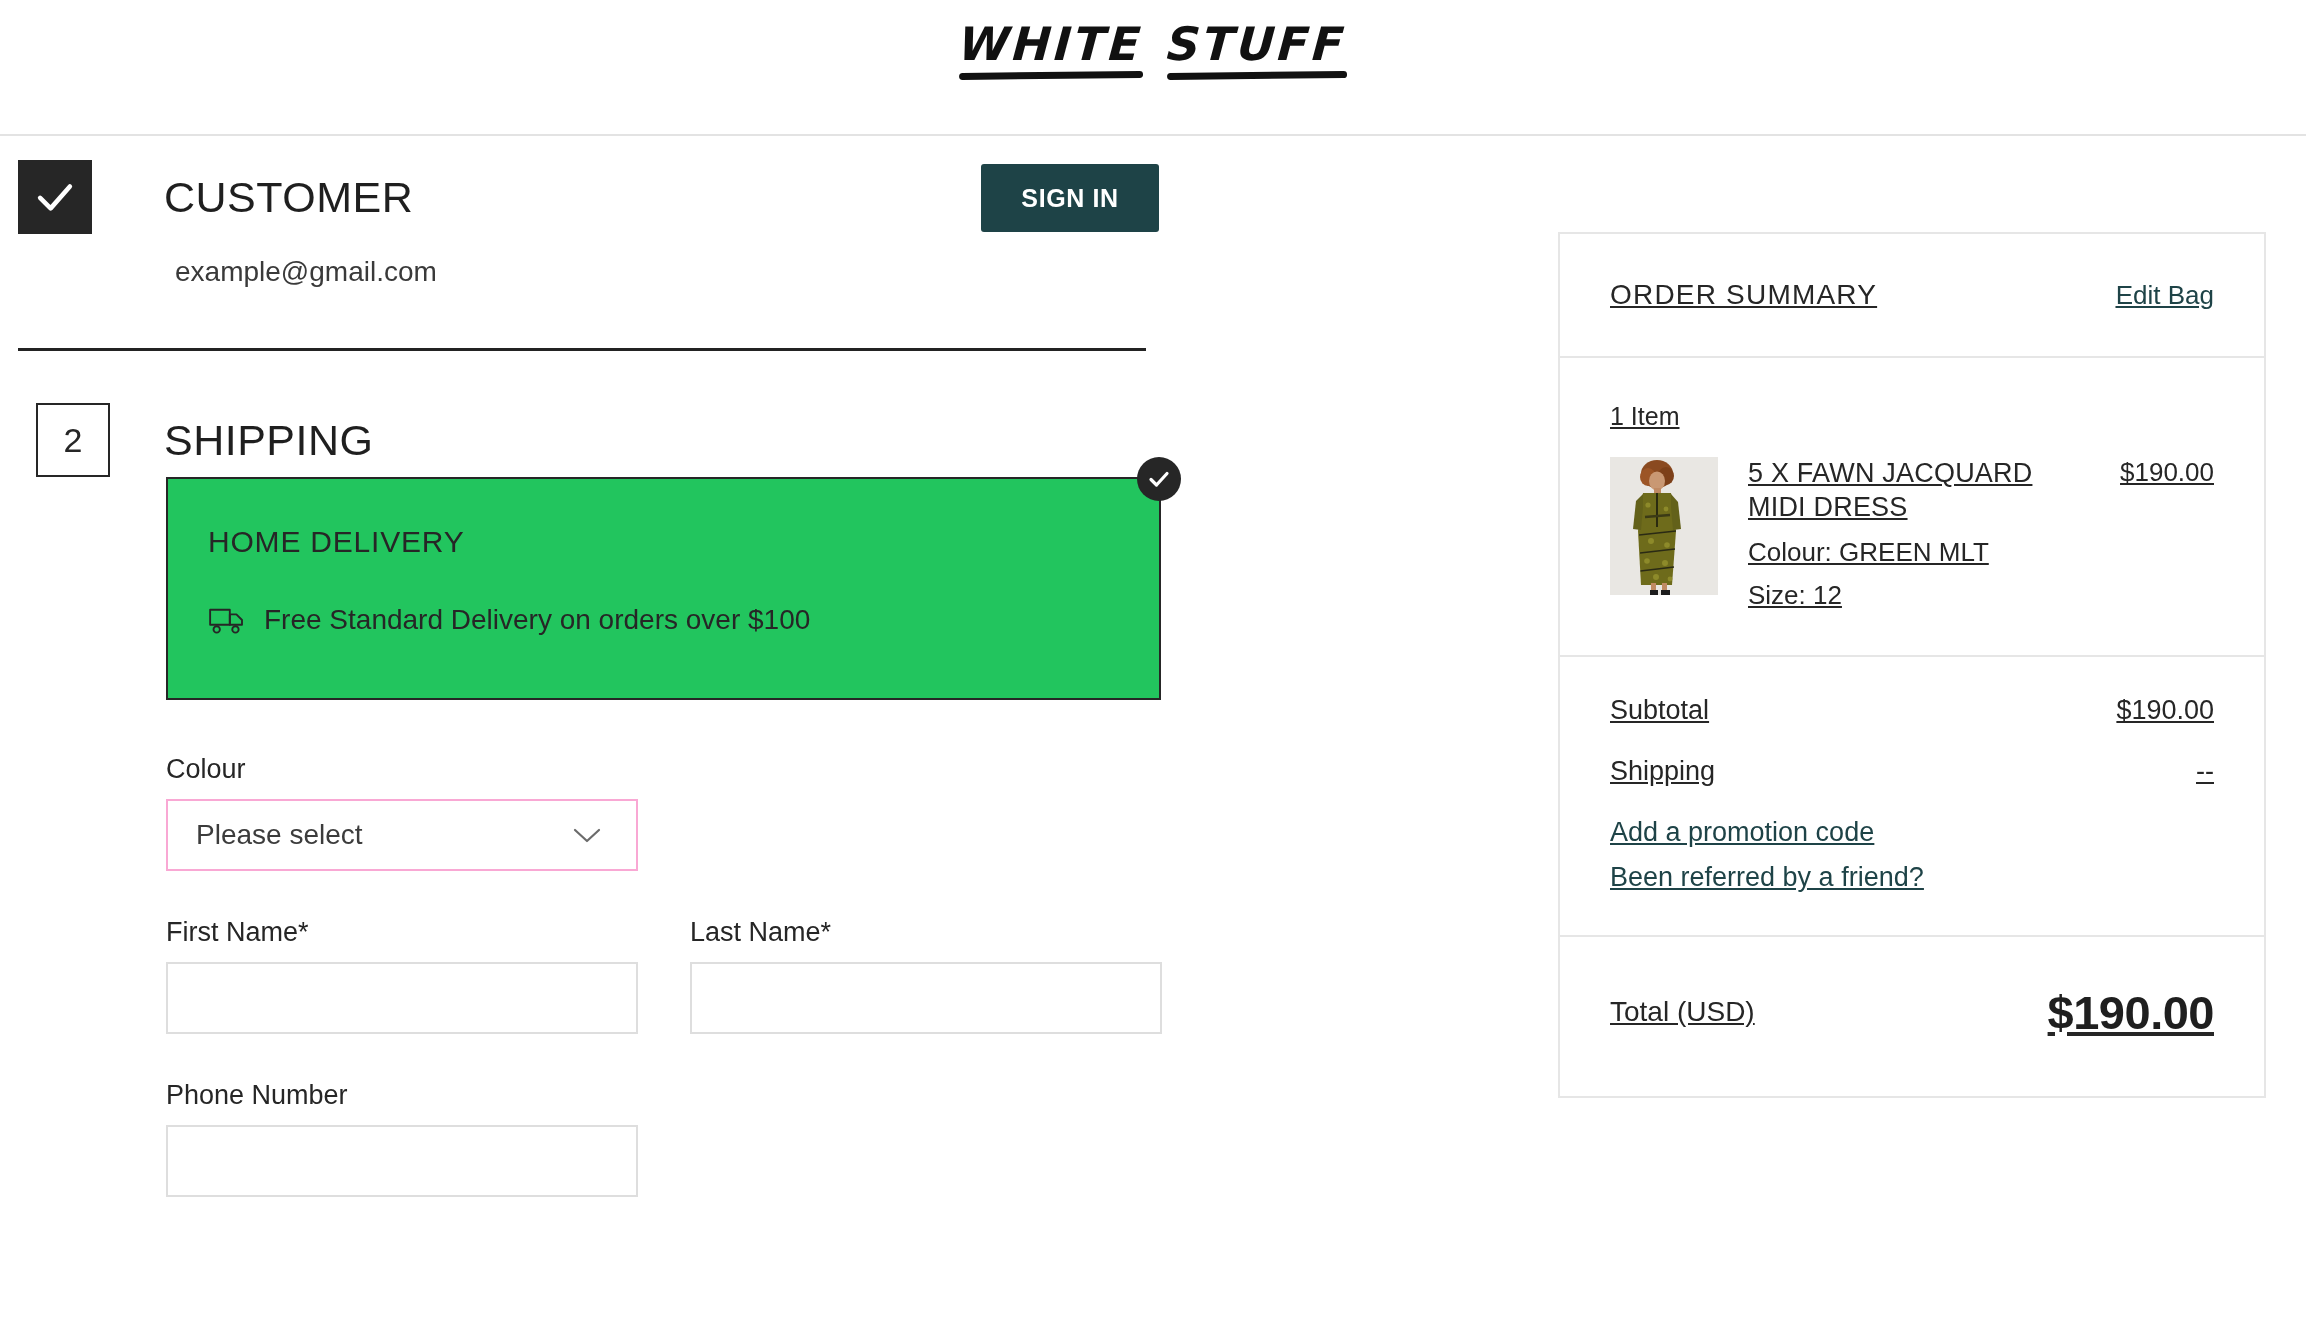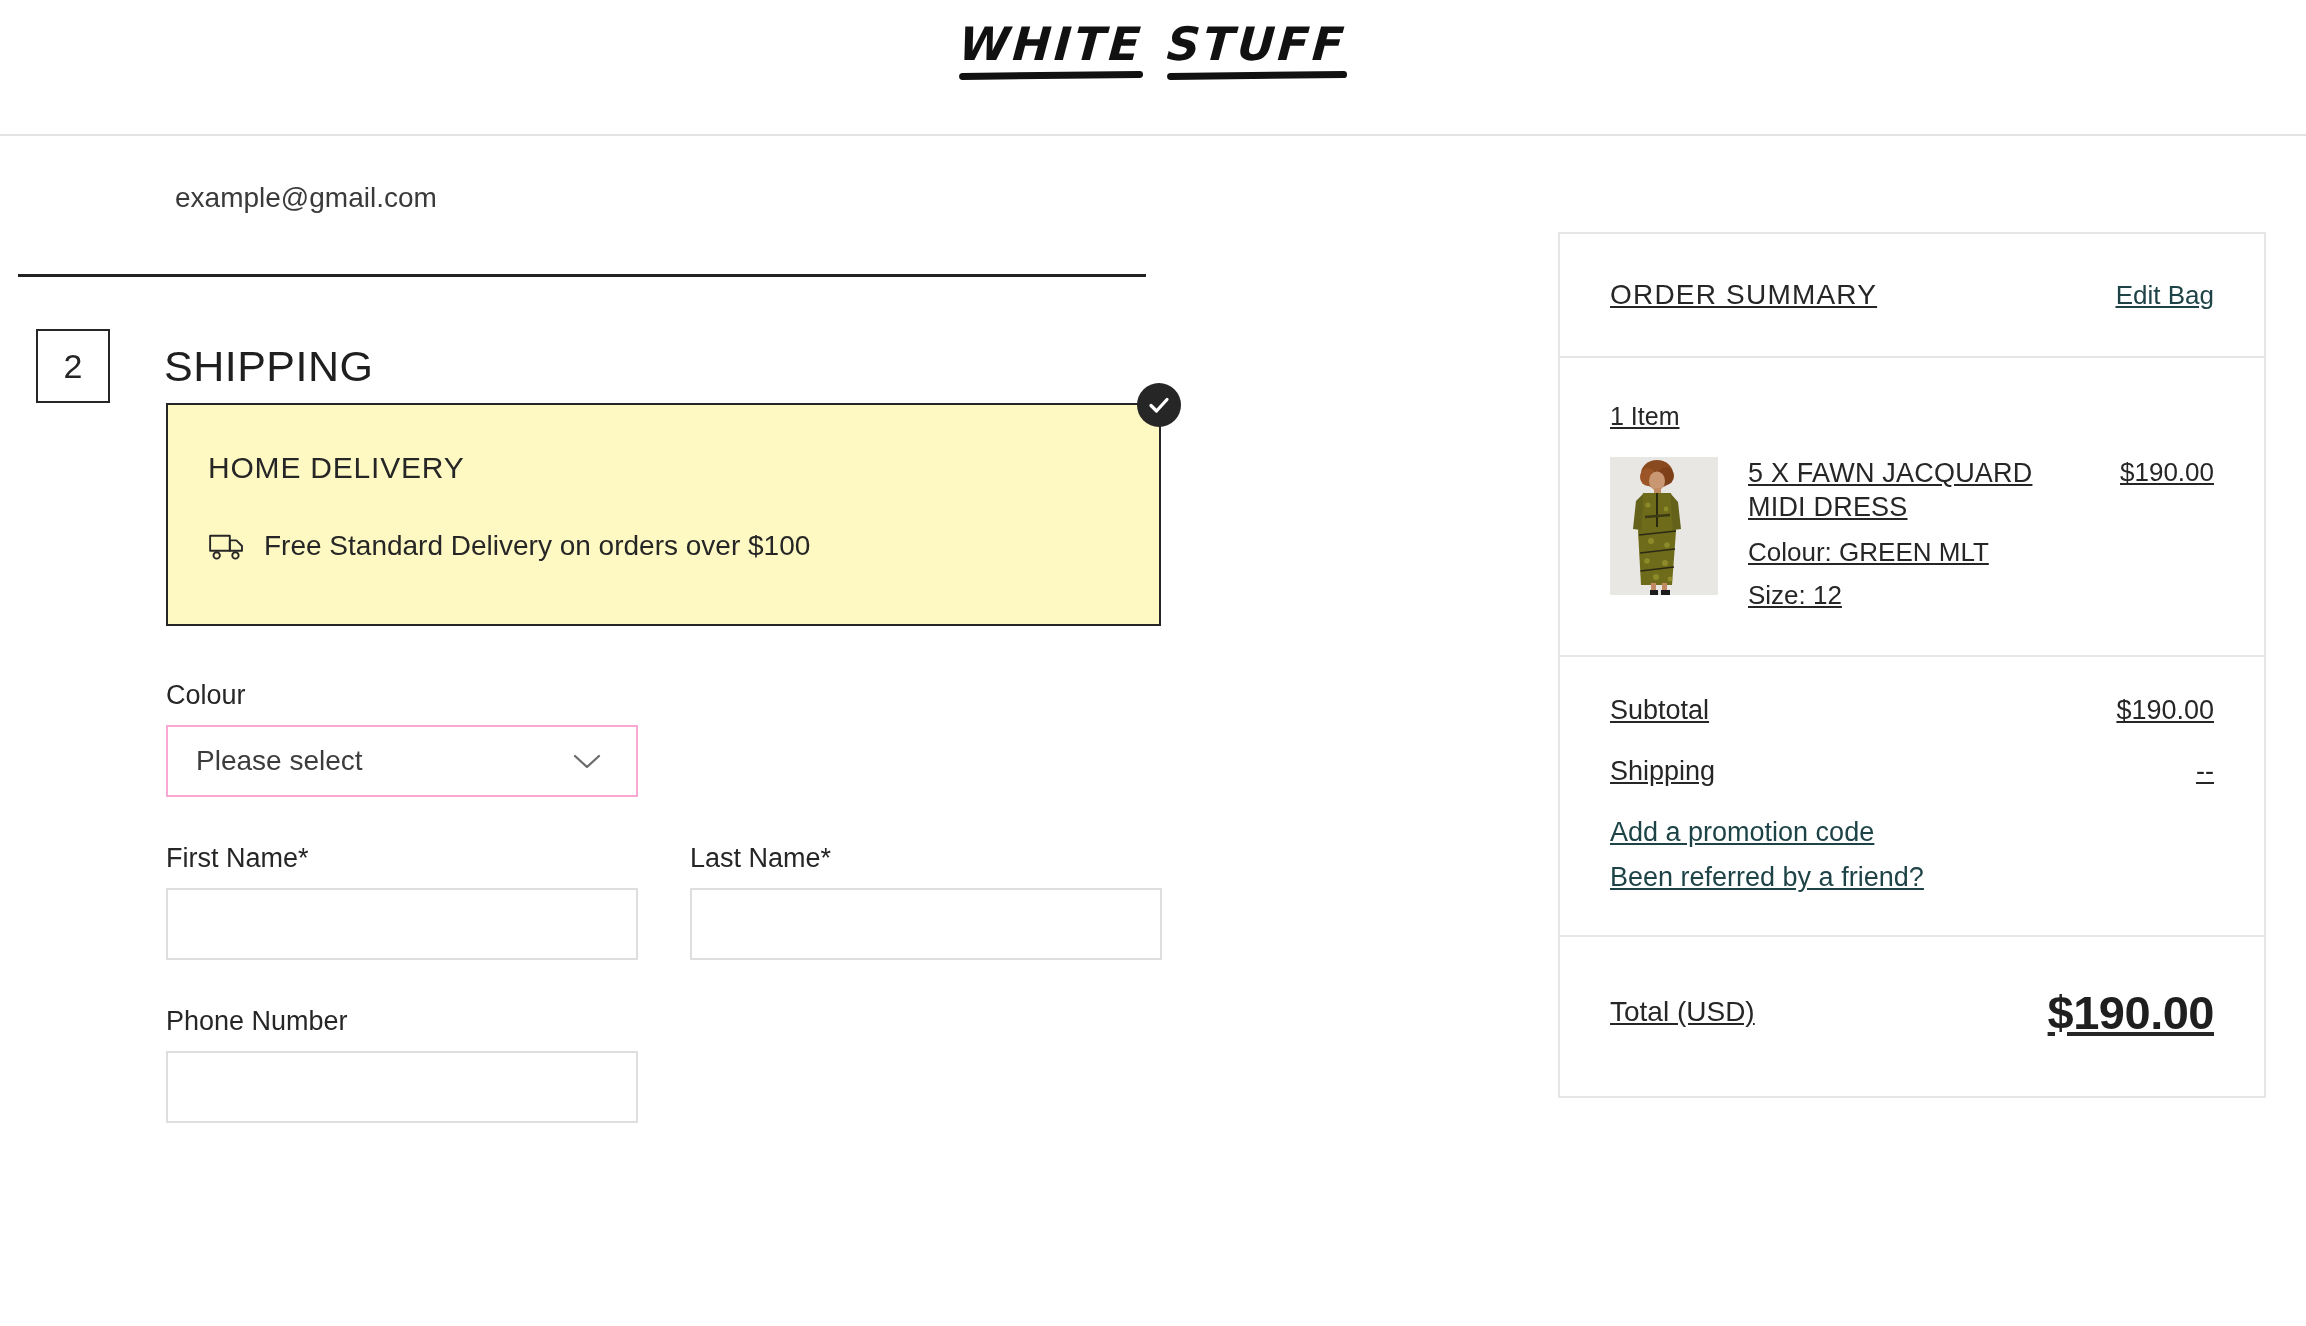--- a/index.html
+++ b/index.html
@@ -77,21 +77,21 @@
   }
 
   .heavy-rule {
     margin: 60px 0 0 0; height: 3px; background: #232323; width: 1128px;
   }
 
   
   .ship-block { margin-top: 52px; }
   .delivery-card {
     position: relative; margin-left: 148px; width: 995px; height: 223px;
-    border: 2px solid #262626; background:#fef9c3; cursor: pointer;
+    border: 2px solid #262626; background:#22c55e; cursor: pointer;
   }
   .delivery-title {
     position: absolute; left: 40px; top: 46px;
     font-size: 30px; letter-spacing: 0.8px; color: #262626;
   }
   .delivery-note {
     position: absolute; left: 40px; top: 125px;
     display:flex; align-items:center; gap: 18px;
     font-size: 28px; color: #262626;
   }
@@ -192,20 +192,29 @@
       <span class="logo-word">
         <span class="logo-text">STUFF</span>
         <span class="logo-rule"></span>
       </span>
     </div>
   </header>
 
   <main class="left-col">
 
     <section>
+      <div class="section-head">
+        <div class="step-box-done">
+          <svg viewBox="0 0 24 24" fill="none" stroke="#ffffff" stroke-width="2.6" stroke-linecap="round" stroke-linejoin="round">
+            <polyline points="3.5,12.5 9.5,18.5 20.5,6"></polyline>
+          </svg>
+        </div>
+        <h2 class="section-title">CUSTOMER</h2>
+        <button class="signin-btn">SIGN IN</button>
+      </div>
       <div class="customer-email">example@gmail.com</div>
       <div class="heavy-rule"></div>
     </section>
 
     <section class="ship-block">
       <div class="section-head">
         <div class="step-box-num">2</div>
         <h2 class="section-title shipping">SHIPPING</h2>
       </div>
 

